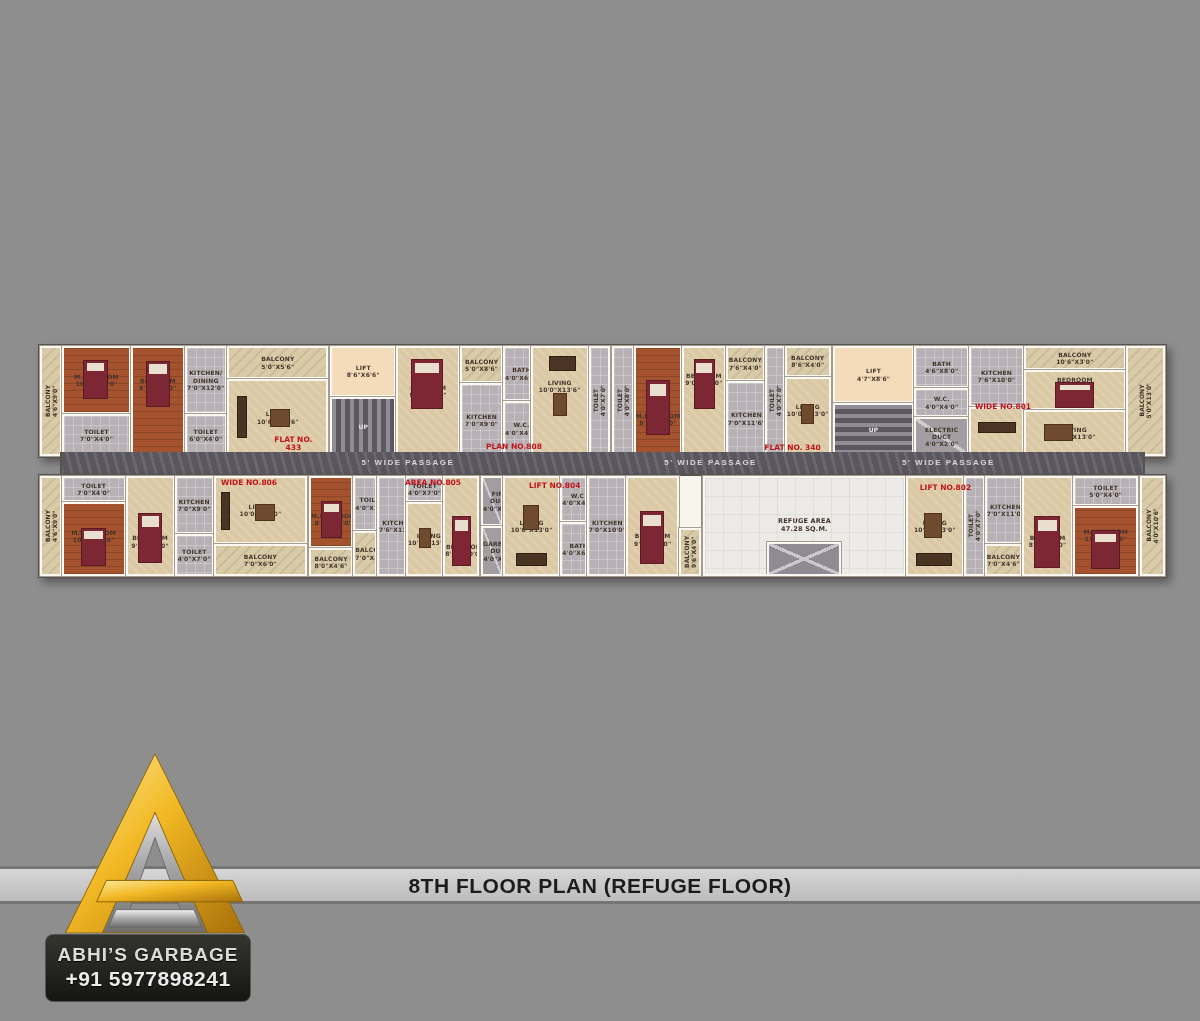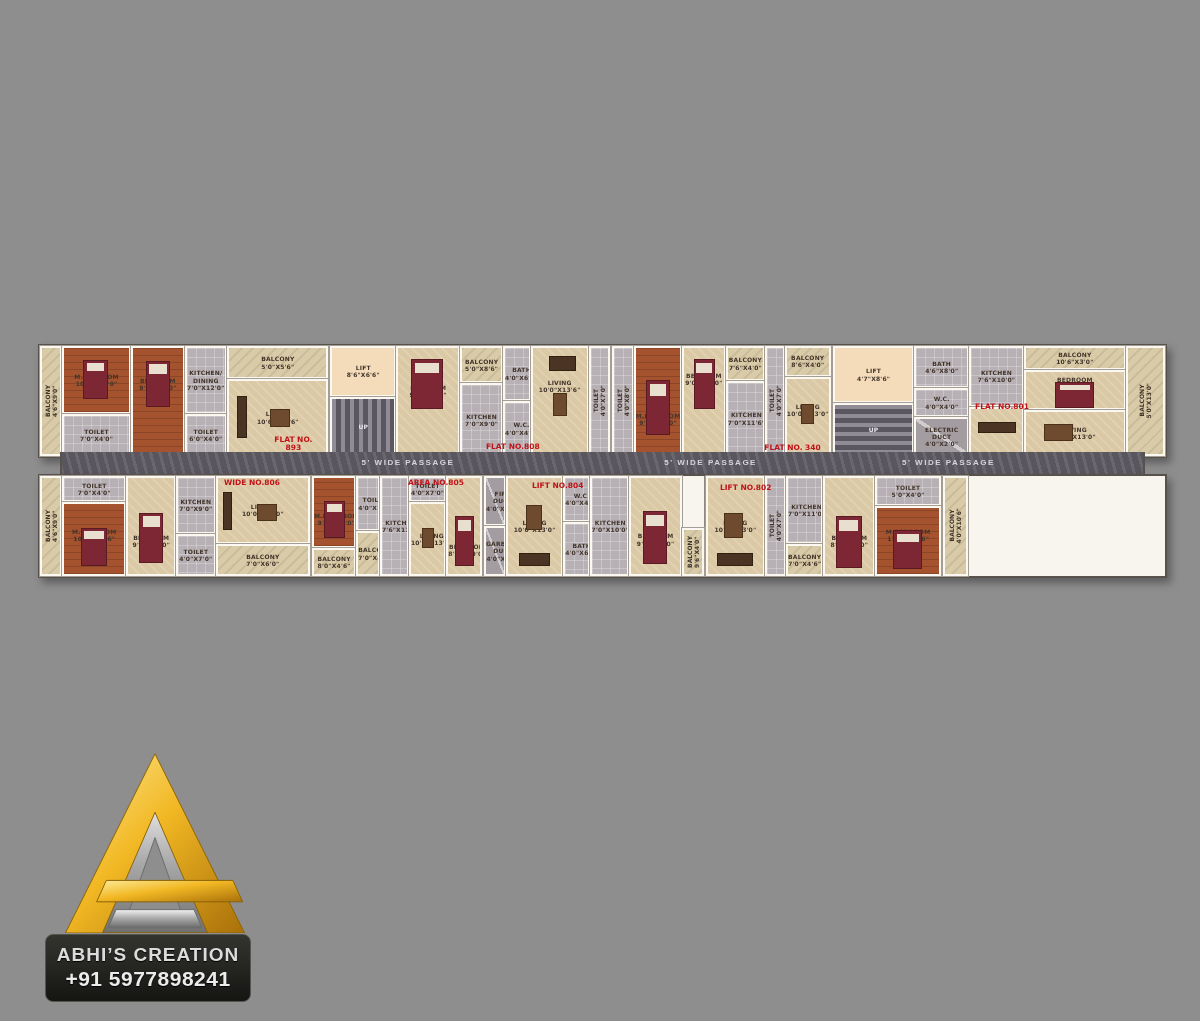--- a/index.html
+++ b/index.html
@@ -70,21 +70,21 @@
 
     <div class="prow" id="toprow">
 
       <div class="rm balc" style="width:22px">
         <span class="vlbl">BALCONY
 4'6"X9'0"</span>
       </div>
 
       <div class="flat" style="width:268px">
         <span class="flatno" style="right:16px;bottom:3px">FLAT NO.
-893</span>
+433</span>
         <div class="stack" style="width:26%">
           <div class="rm wood" style="height:62%">
             <i class="bed" style="left:30%;top:18%;width:34%;height:58%"></i>
             <span class="lbl">M.BEDROOM
 10'6"X12'0"</span>
           </div>
           <div class="rm tile" style="height:38%">
             <span class="lbl">TOILET
 7'0"X4'0"</span>
           </div>
@@ -123,21 +123,21 @@
         <div class="rm lift" style="height:46%">
           <span class="lbl">LIFT
 8'6"X6'6"</span>
         </div>
         <div class="rm stair" style="height:54%">
           <span class="lbl ltgray">UP</span>
         </div>
       </div>
 
       <div class="flat" style="width:215px">
-        <span class="flatno" style="left:42%;bottom:4px">FLAT NO.808</span>
+        <span class="flatno" style="left:42%;bottom:4px">PLAN NO.808</span>
         <div class="rm beige" style="width:30%">
           <i class="bed" style="left:22%;top:10%;width:50%;height:46%"></i>
           <span class="lbl" style="margin-top:60%">BEDROOM
 9'6"X12'0"</span>
         </div>
         <div class="stack" style="width:20%">
           <div class="rm balc" style="height:34%">
             <span class="lbl">BALCONY
 5'0"X8'6"</span>
           </div>
@@ -230,21 +230,21 @@
           <span class="lbl">W.C.
 4'0"X4'0"</span>
         </div>
         <div class="rm duct" style="height:35%">
           <span class="lbl">ELECTRIC DUCT
 4'0"X2'0"</span>
         </div>
       </div>
 
       <div class="flat" style="width:197px;border-right:none">
-        <span class="flatno" style="left:6px;top:52%">FLAT NO.801</span>
+        <span class="flatno" style="left:6px;top:52%">WIDE NO.801</span>
         <div class="stack" style="width:28%">
           <div class="rm tile" style="height:55%">
             <span class="lbl">KITCHEN
 7'6"X10'0"</span>
           </div>
           <div class="rm beige" style="height:45%">
             <i class="sofa" style="left:14%;top:30%;width:70%;height:20%"></i>
           </div>
         </div>
         <div class="stack" style="width:52%">
@@ -411,20 +411,25 @@
         </div>
         <div class="stack" style="width:10%">
           <div style="height:52%"></div>
           <div class="rm balc" style="height:48%">
             <span class="vlbl">BALCONY
 9'6"X4'0"</span>
           </div>
         </div>
       </div>
 
+      <div class="rm refuge" style="width:205px">
+        <span class="lbl" style="font-size:6.5px">REFUGE AREA
+47.28 SQ.M.</span>
+        <div class="notch"></div>
+      </div>
 
       <div class="flat" style="width:235px">
         <span class="flatno" style="left:14px;top:8px">LIFT NO.802</span>
         <div class="rm beige" style="width:25%">
           <i class="tbl" style="left:30%;top:36%;width:30%;height:24%"></i>
           <i class="sofa" style="left:16%;bottom:8%;width:62%;height:12%"></i>
           <span class="lbl">LIVING
 10'0"X13'0"</span>
         </div>
         <div class="rm tile" style="width:9%">
@@ -459,20 +464,23 @@
         </div>
       </div>
 
       <div class="rm balc" style="width:25px">
         <span class="vlbl">BALCONY
 4'0"X10'6"</span>
       </div>
     </div>
   </div>
 
+  <div id="titleband">
+    <span class="t">8TH FLOOR PLAN (REFUGE FLOOR)</span>
+  </div>
 
   <div id="logo">
     <svg width="200" height="185" viewBox="0 0 200 190">
       <defs>
         <linearGradient id="gold" x1="0" y1="0" x2="1" y2="1">
           <stop offset="0" stop-color="#fceb9a"></stop>
             <stop offset="0.45" stop-color="#f2b824"></stop>
             <stop offset="1" stop-color="#a8700a"></stop>
         </linearGradient>
         <linearGradient id="silver" x1="0" y1="0" x2="0" y2="1">
@@ -482,17 +490,17 @@
         </linearGradient>
       </defs>
       <path d="M100,48 L157,190 L43,190 Z M100,92 L131,180 L69,180 Z" fill="url(#silver)" fill-rule="evenodd" stroke="#6b6b6b" stroke-width="1"></path>
       <path d="M100,6 L192,190 L8,190 Z M100,66 L154,190 L46,190 Z" fill="url(#gold)" fill-rule="evenodd" stroke="#8a6205" stroke-width="1"></path>
       <polygon points="50,136 180,136 190,158 40,158" fill="url(#gold)" stroke="#8a6205" stroke-width="1"></polygon>
       <polygon points="60,166 140,166 148,184 52,184" fill="url(#silver)" stroke="#6b6b6b" stroke-width="1"></polygon>
     </svg>
   </div>
 
   <div id="brandbox">
-    <span class="bn">ABHI’S CREATION</span>
+    <span class="bn">ABHI’S GARBAGE</span>
     <span class="ph">+91 5977898241</span>
   </div>
 
 </div>
 
 </body></html>

